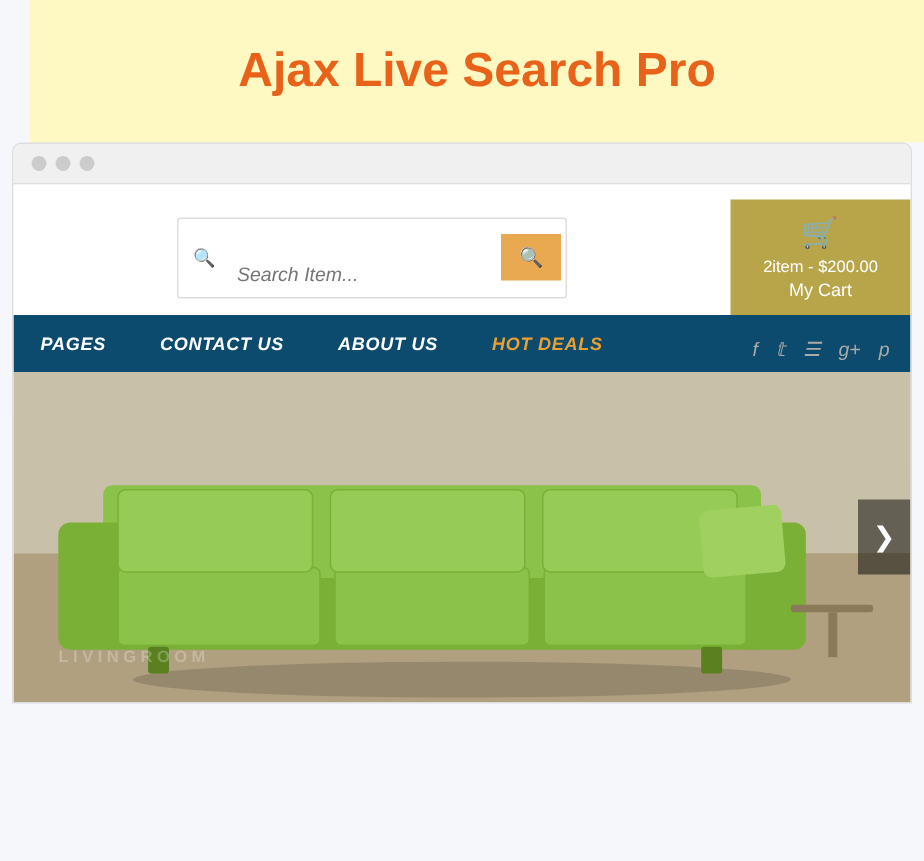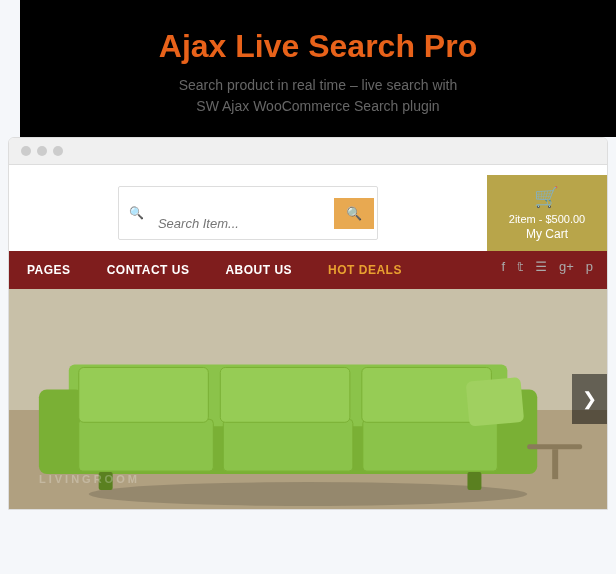--- a/index.html
+++ b/index.html
@@ -6,21 +6,21 @@
     body {
       width: 616px;
       height: 574px;
       font-family: Arial, sans-serif;
       background: #f5f7fa;
       overflow: hidden;
     }
 
     
     .page-header {
-      background: #000000;
+      background: #fef9c3;
       text-align: center;
       padding: 28px 20px 20px;
       margin-left: 20px;
     }
 
     .page-title {
       font-size: 32px;
       color: #e8621a;
       font-weight: bold;
       margin-bottom: 10px;
@@ -133,24 +133,25 @@
       line-height: 1.4;
     }
 
     .cart-my {
       font-weight: normal;
       font-size: 12px;
     }
 
     
     .nav-bar {
-      background: #7f1d1d;
-      display: flex;
-      align-items: flex-start;
+      background: #0c4a6e;
+      display: flex;
+      align-items: flex-end;
       padding: 0;
+      font-style: italic;
     }
 
     .nav-left {
       display: flex;
       align-items: center;
       flex: 1;
     }
 
     .nav-item {
       color: #fff;
@@ -244,23 +245,20 @@
       width: 100%;
       height: 45%;
       background: #b0a080;
     }
   </style>
 </head>
 <body>
 
 <div class="page-header">
   <h1 class="page-title">Ajax Live Search Pro</h1>
-  <p class="page-subtitle">
-    Search product in real time – live search with<br>SW Ajax WooCommerce Search plugin
-  </p>
 </div>
 
 <div class="browser-mockup">
 
   <div class="browser-bar">
     <div class="browser-dot"></div>
     <div class="browser-dot"></div>
     <div class="browser-dot"></div>
   </div>
 
@@ -268,21 +266,21 @@
     <div class="search-area">
       <div class="search-box">
         <span class="search-icon-left">🔍</span>
         <input class="search-input" type="text" placeholder="Search Item..." style="">
         <button class="search-btn">🔍</button>
       </div>
     </div>
 
     <div class="cart-widget">
       <div class="cart-icon">🛒</div>
-      <div class="cart-info">2item - $500.00</div>
+      <div class="cart-info">2item - $200.00</div>
       <div class="cart-my">My Cart</div>
     </div>
   </div>
 
   <div class="nav-bar">
     <div class="nav-left">
       <div class="nav-item">PAGES</div>
       <div class="nav-item">CONTACT US</div>
       <div class="nav-item">ABOUT US</div>
       <div class="nav-item hot-deals">HOT DEALS</div>

